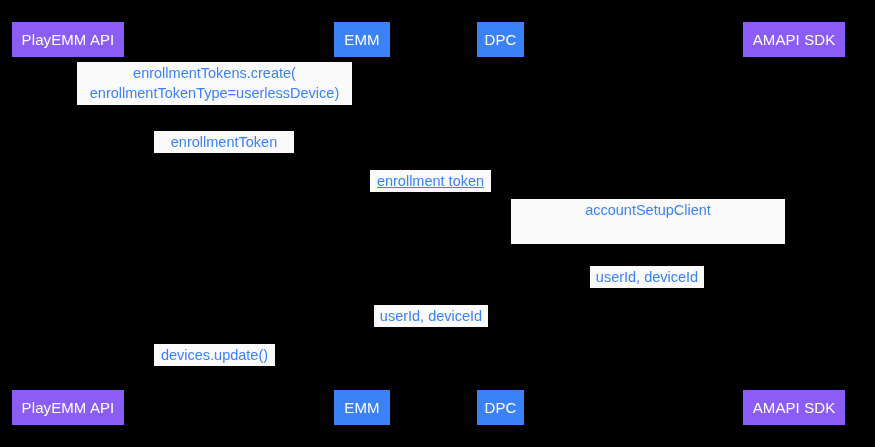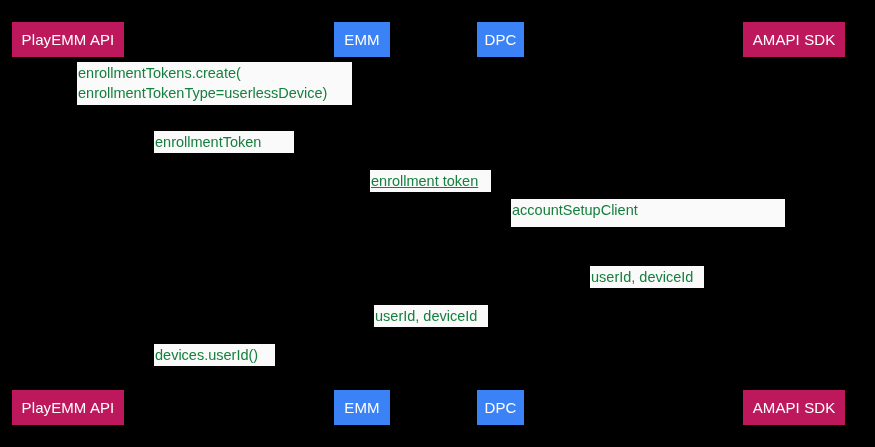--- a/index.html
+++ b/index.html
@@ -23,21 +23,21 @@
     box-sizing: border-box;
     display: flex;
     align-items: center;
     justify-content: center;
     color: #ffffff;
     font-size: 15px;
     line-height: 1;
     white-space: nowrap;
     letter-spacing: 0.1px;
   }
-  .participant.green { background: #be185d; }
+  .participant.green { background: #8b5cf6; }
   .participant.blue  { background: #3b82f6; }
 
   
   .lifeline {
     position: absolute;
     width: 1px;
     background: #000000;
   }
 
   
@@ -54,24 +54,24 @@
     border-bottom: 4px solid transparent;
   }
   .arrow-head.right { border-left: 8px solid #000000; }
   .arrow-head.left  { border-right: 8px solid #000000; }
 
   
   .msg-label {
     position: absolute;
     box-sizing: border-box;
     background: #fafafa;
-    color: #15803d;
+    color: #3b82f6;
     font-size: 14.5px;
     line-height: 20px;
-    text-align: left;
+    text-align: center;
     white-space: pre;
     padding: 1px 1px 1px 1px;
   }
 </style>
 </head>
 <body>
 
 <div id="diagram">
 
   <div class="lifeline" style="left:67px; top:57px; height:333px;"></div>
@@ -112,27 +112,27 @@
 
   <div class="arrow" style="left:67px; top:369px; width:294px;"></div>
   <div class="arrow-head left" style="left:67px; top:365px;"></div>
 
   <div class="msg-label" style="left:77px; top:62px; width:275px; height:43px; padding-top:1px;"><div>enrollmentTokens.create(</div><div>enrollmentTokenType=userlessDevice)</div></div>
 
   <div class="msg-label" style="left:154px; top:131px; width:140px; height:22px;"><div>enrollmentToken</div></div>
 
   <div class="msg-label" style="left:370px; top:170px; width:121px; height:22px;text-decoration:underline;"><div>enrollment token</div></div>
 
-  <div class="msg-label" style="left:511px; top:199px; width:274px; height:28px; padding-top:1px;"><div>accountSetupClient</div></div>
+  <div class="msg-label" style="left:511px; top:199px; width:274px; height:45px; padding-top:1px;"><div>accountSetupClient</div></div>
 
   <div class="msg-label" style="left:590px; top:266px; width:114px; height:22px;"><div>userId, deviceId</div></div>
 
   <div class="msg-label" style="left:374px; top:305px; width:114px; height:22px;"><div>userId, deviceId</div></div>
 
-  <div class="msg-label" style="left:154px; top:344px; width:121px; height:22px;"><div>devices.userId()</div></div>
+  <div class="msg-label" style="left:154px; top:344px; width:121px; height:22px;"><div>devices.update()</div></div>
 
   <div class="participant green" style="left:12px; top:390px; width:112px; height:35px;">
     <span>PlayEMM API</span>
   </div>
   <div class="participant blue" style="left:334px; top:390px; width:56px; height:35px;">
     <span>EMM</span>
   </div>
   <div class="participant blue" style="left:477px; top:390px; width:47px; height:35px;">
     <span>DPC</span>
   </div>

